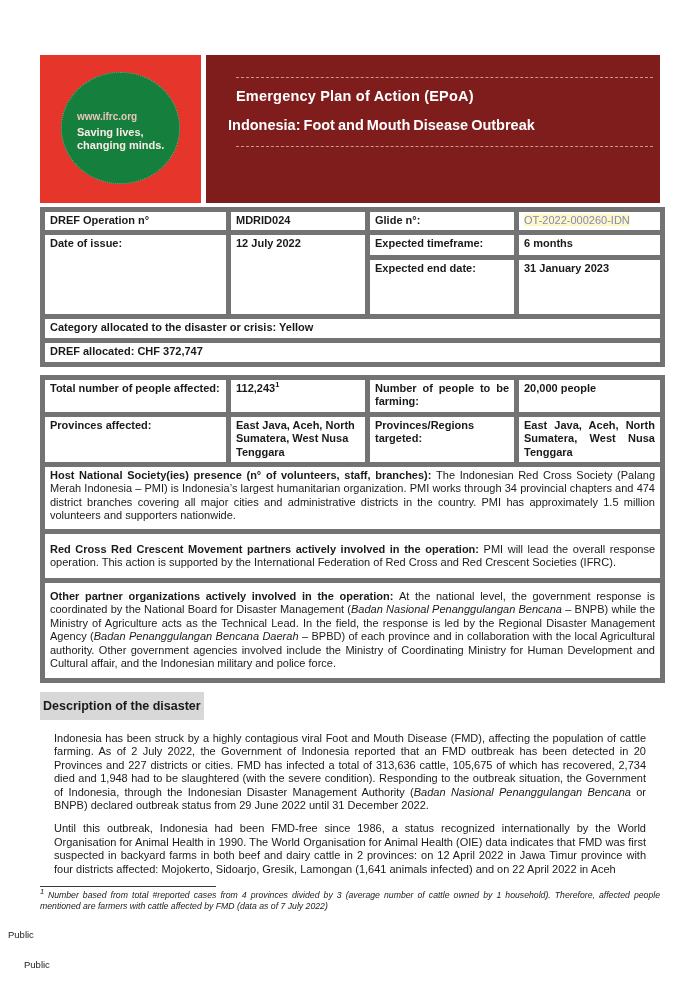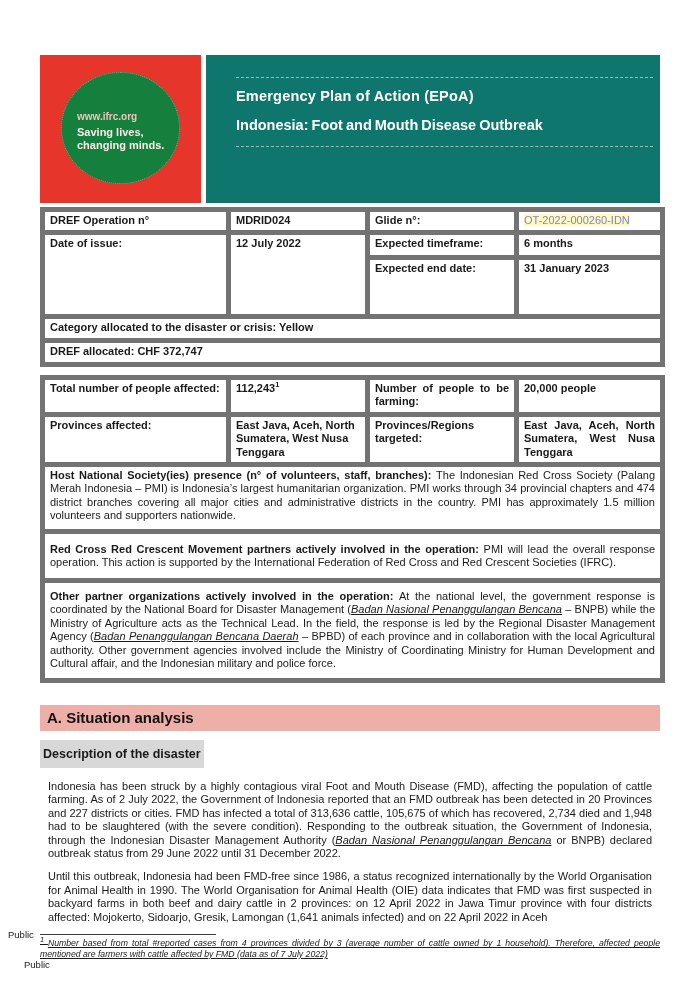--- a/index.html
+++ b/index.html
@@ -15,26 +15,26 @@
   .red-box { width:161px; background:#e6352b; position:relative; flex:none; }
   .red-circle {
     position:absolute; left:21px; top:17px; width:119px; height:112px;
     background:#15803d; border-radius:50%;
     border:1px dotted rgba(255,255,255,0.35); box-sizing:border-box;
   }
   .circle-text { position:absolute; left:15px; top:38px; }
   .ifrc-url { font-size:10px; font-weight:bold; color:#eec4bd; margin-bottom:4px; }
   .ifrc-tagline { font-size:11px; font-weight:bold; color:#fcebe6; line-height:13px; }
 
-  .taupe-box { flex:1; background:#0f766e; position:relative; color:#ffffff; }
+  .taupe-box { flex:1; background:#7f1d1d; position:relative; color:#ffffff; }
   .taupe-rule { position:absolute; left:30px; right:7px; border-top:1px dashed rgba(255,255,255,0.55); height:0; }
   .rule-top { top:22px; }
   .rule-bottom { top:91px; }
   .doc-title1 { position:absolute; left:30px; top:33px; font-size:14.5px; font-weight:bold; letter-spacing:0.2px; }
-  .doc-title2 { position:absolute; left:30px; top:62px; font-size:14.5px; font-weight:bold; word-spacing:-1px; }
+  .doc-title2 { position:absolute; left:22px; top:62px; font-size:14.5px; font-weight:bold; word-spacing:-1px; }
   .fed { position:absolute; left:199px; top:100px; display:flex; align-items:center; gap:5px; }
   .fed-emblem { width:33px; height:28px; background:#ffffff; border-radius:2px; display:flex; align-items:center; justify-content:center; flex:none; }
   .fed-text { font-size:8.5px; line-height:10.5px; color:#f0eae3; }
 
   
   table { border-collapse:collapse; width:620px; table-layout:fixed; font-size:11px; line-height:13.5px; }
   td { border:5px solid #737373; padding:2px 5px; vertical-align:top; word-wrap:break-word; }
   .b { font-weight:bold; }
   .jus { text-align:justify; }
   .t1 { margin-top:4px; }
@@ -46,30 +46,30 @@
   .t2 .r1 td { height:28px; }
   .t2 .r2 td { height:41px; }
   .cell-host { padding:2px 5px 6px; }
   .cell-movement { padding:9px 5px 8px; }
   .cell-partners { padding:7px 5px 7px; }
   .glide-link {
     color:#8087c8; background:#fef9c3; cursor:pointer;
   }
   sup { font-size:7.5px; line-height:0; }
   .rb { font-weight:bold; }
-  .ri { font-style:italic;text-decoration:underline; }
+  .ri { font-style:italic; }
 
   
   .section-bar {
     margin-top:22px; background:#edafa8; color:#111111;
     font-size:15px; font-weight:bold; padding:4px 7px 5px;
   }
   .subheading { margin-top:16px; font-size:12.5px; font-weight:bold; }
   .subheading .hl { background:#d8d8d8; padding:7px 3px; }
-  p.body { margin:19px 8px 0; font-size:11px; line-height:13.6px; text-align:justify; }
+  p.body { margin:19px 14px 0; font-size:11px; line-height:13.6px; text-align:justify; }
   p.body.p2 { margin-top:9px; }
 
   
   .footnote { margin-top:10px; }
   .fn-rule { width:176px; border-top:1px solid #3a3a3a; margin-bottom:3px; }
   .fn-text { font-size:8.7px; line-height:10.5px; text-align:justify; }
 
   
   .public { position:absolute; font-size:9.5px; color:#222222; }
   .public-1 { left:8px; top:929px; }
@@ -157,21 +157,20 @@
       </tr>
       <tr>
         <td colspan="4" class="jus cell-movement"><span class="rb">Red Cross Red Crescent Movement partners actively involved in the operation: </span><span>PMI will lead the overall response operation. This action is supported by the International Federation of Red Cross and Red Crescent Societies (IFRC).</span></td>
       </tr>
       <tr>
         <td colspan="4" class="jus cell-partners"><span class="rb">Other partner organizations actively involved in the operation: </span><span>At the national level, the government response is coordinated by the National Board for Disaster Management (</span><span class="ri">Badan Nasional Penanggulangan Bencana</span><span> – BNPB) while the Ministry of Agriculture acts as the Technical Lead. In the field, the response is led by the Regional Disaster Management Agency (</span><span class="ri">Badan Penanggulangan Bencana Daerah</span><span> – BPBD) of each province and in collaboration with the local Agricultural authority. Other government agencies involved include the Ministry of Coordinating Ministry for Human Development and Cultural affair, and the Indonesian military and police force.</span></td>
       </tr>
     </tbody>
       </table>
 
-    <div class="section-bar">A. Situation analysis</div>
     <div class="subheading">
       <span class="hl">Description of the disaster</span>
     </div>
     <p class="body p1"><span>Indonesia has been struck by a highly contagious viral Foot and Mouth Disease (FMD), affecting the population of cattle farming. As of 2 July 2022, the Government of Indonesia reported that an FMD outbreak has been detected in 20 Provinces and 227 districts or cities. FMD has infected a total of 313,636 cattle, 105,675 of which has recovered, 2,734 died and 1,948 had to be slaughtered (with the severe condition). Responding to the outbreak situation, the Government of Indonesia, through the Indonesian Disaster Management Authority (</span><span class="ri">Badan Nasional Penanggulangan Bencana</span><span> or BNPB) declared outbreak status from 29 June 2022 until 31 December 2022.</span></p>
     <p class="body p2"><span>Until this outbreak, Indonesia had been FMD-free since 1986, a status recognized internationally by the World Organisation for Animal Health in 1990. The World Organisation for Animal Health (OIE) data indicates that FMD was first suspected in backyard farms in both beef and dairy cattle in 2 provinces: on 12 April 2022 in Jawa Timur province with four districts affected: Mojokerto, Sidoarjo, Gresik, Lamongan (1,641 animals infected) and on 22 April 2022 in Aceh</span></p>
 
     <div class="footnote">
       <div class="fn-rule"></div>
       <div class="fn-text"><sup class="ri">1 </sup><span class="ri">Number based from total #reported cases from 4 provinces divided by 3 (average number of cattle owned by 1 household). Therefore, affected people mentioned are farmers with cattle affected by FMD (data as of 7 July 2022)</span></div>
     </div>

